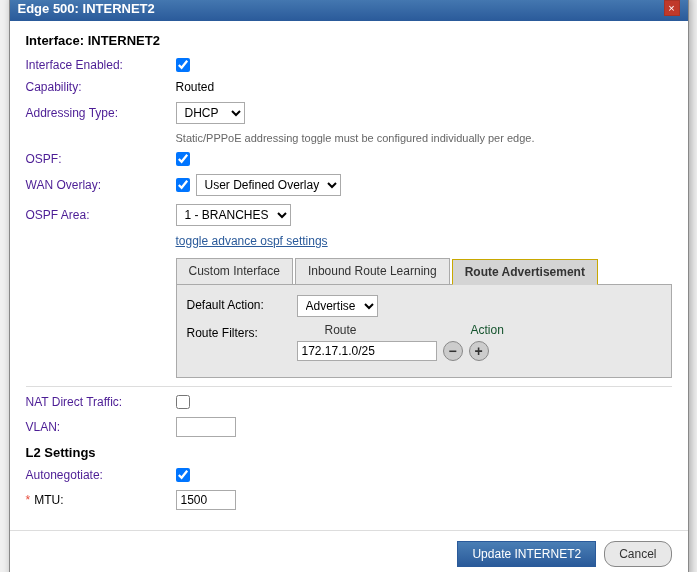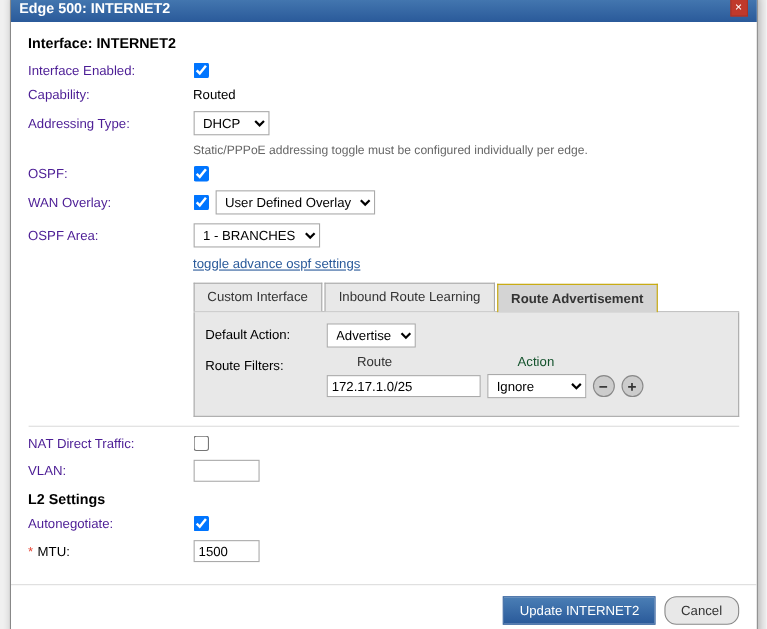--- a/index.html
+++ b/index.html
@@ -337,24 +337,20 @@
 
         <div class="tab-form-row">
           <span class="tab-label">Route Filters:</span>
           <div class="route-filters-content">
             <div class="rf-header">
               <span class="rf-header-route">Route</span>
               <span class="rf-header-action">Action</span>
             </div>
             <div class="rf-row">
               <input type="text" class="rf-input" value="172.17.1.0/25" style="">
-              <select class="rf-select">
-                <option>Ignore</option>
-                <option>Advertise</option>
-              </select>
               <button class="btn-circle btn-minus">−</button>
               <button class="btn-circle btn-plus">+</button>
             </div>
           </div>
         </div>
       </div>
     </div>
 
     <hr class="divider">
 

